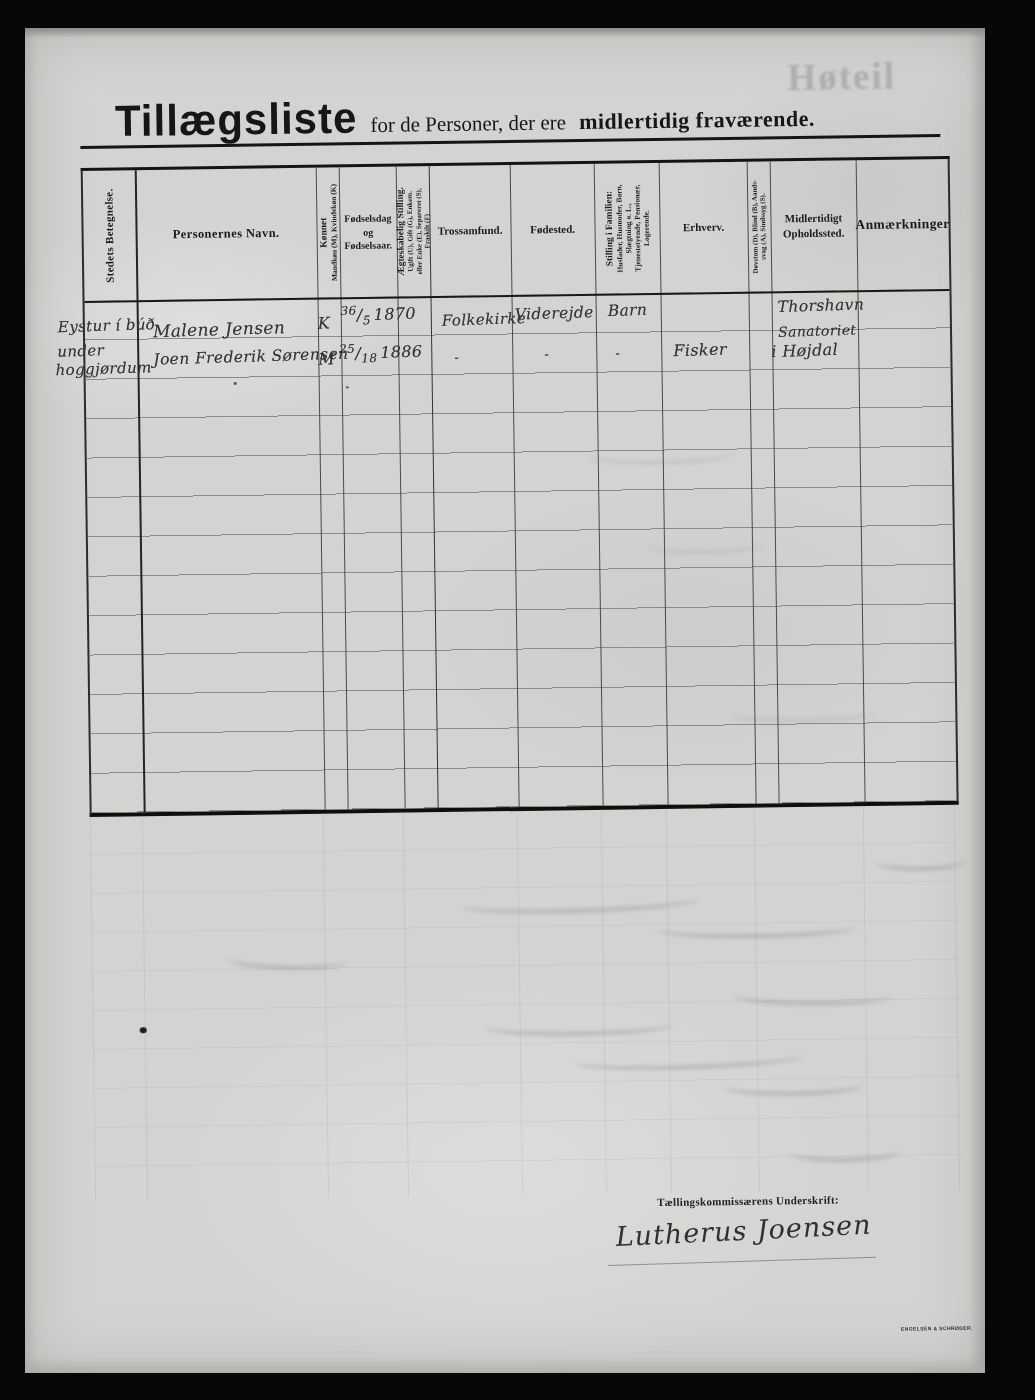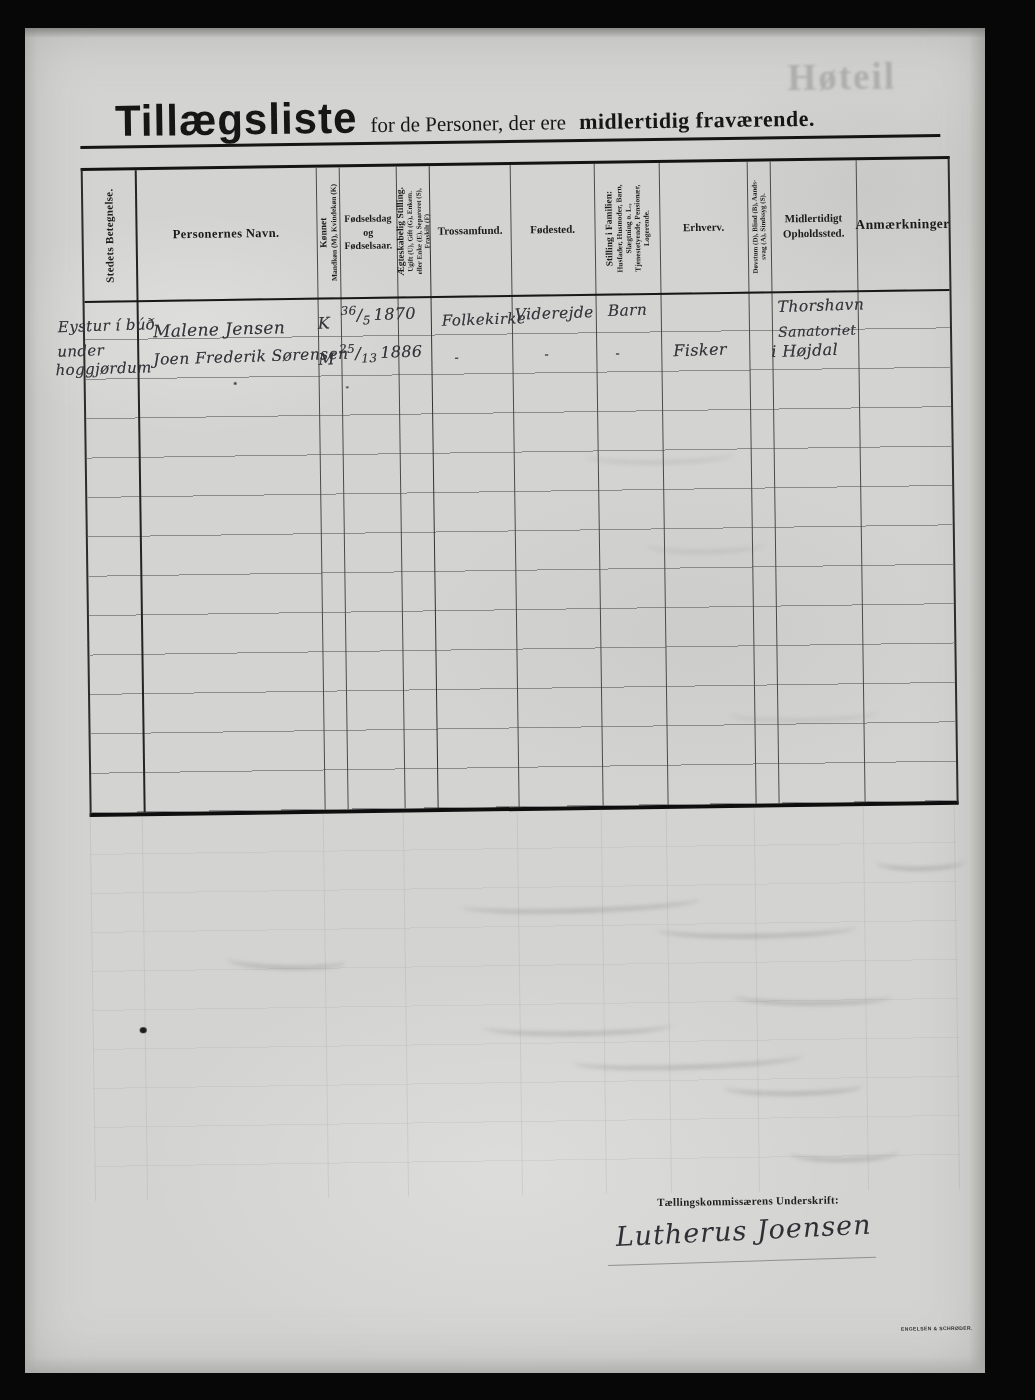--- a/index.html
+++ b/index.html
@@ -217,21 +217,21 @@
       <div class="hw" style="left:357px;top:145px;font-size:15px;">Folkekirke</div>
       <div class="hw" style="left:430px;top:140px;font-size:15.5px;">Viderejde</div>
       <div class="hw" style="left:523px;top:138px;font-size:15.5px;">Barn</div>
       <div class="hw" style="left:693px;top:136px;font-size:15.5px;">Thorshavn</div>
 
       <div class="hw" style="left:-28px;top:171px;font-size:15px;">under</div>
       <div class="hw" style="left:-30px;top:189px;font-size:15px;">hoggjørdum</div>
       <div class="hw" style="left:68px;top:179px;font-size:15.5px;">Joen Frederik Sørensen</div>
       <div class="hw" style="left:233px;top:182px;font-size:16px;">M</div>
       <div class="hw" style="left:254px;top:174px;">
-        <span class="fd">25</span><span class="fsep">/</span><span class="fm">13</span><span class="fy">1886</span>
+        <span class="fd">25</span><span class="fsep">/</span><span class="fm">18</span><span class="fy">1886</span>
       </div>
       <div class="hw ditto" style="left:369px;top:184px;">-</div>
       <div class="hw ditto" style="left:459px;top:182px;">-</div>
       <div class="hw ditto" style="left:530px;top:182px;">-</div>
       <div class="hw" style="left:588px;top:178px;font-size:16px;">Fisker</div>
       <div class="hw" style="left:693px;top:162px;font-size:14px;">Sanatoriet</div>
       <div class="hw" style="left:686px;top:180px;font-size:16px;">i Højdal</div>
     </div>
 
     <div class="ghost-grid"></div>

